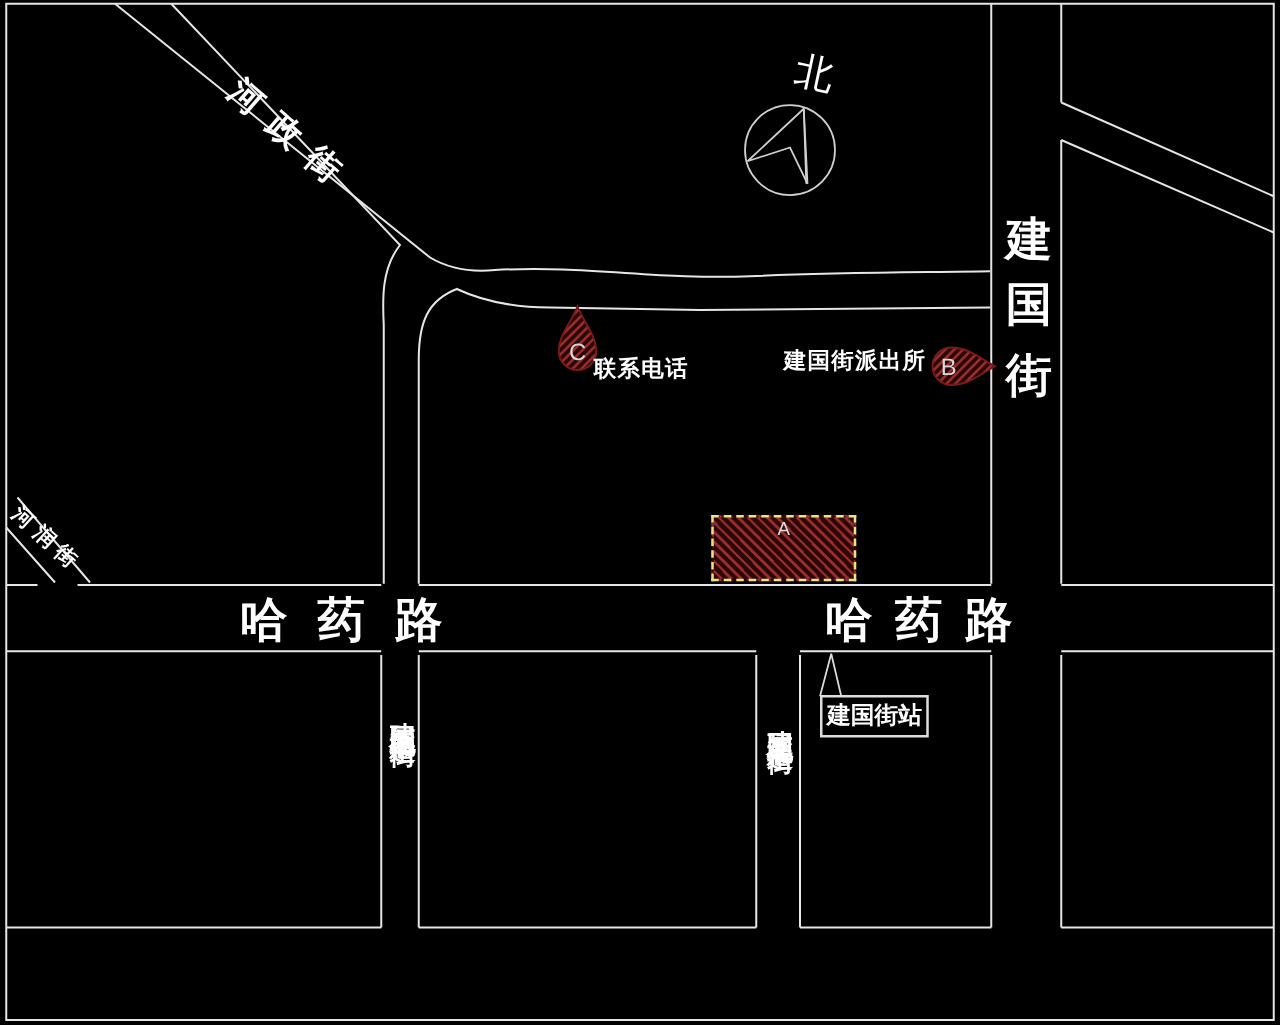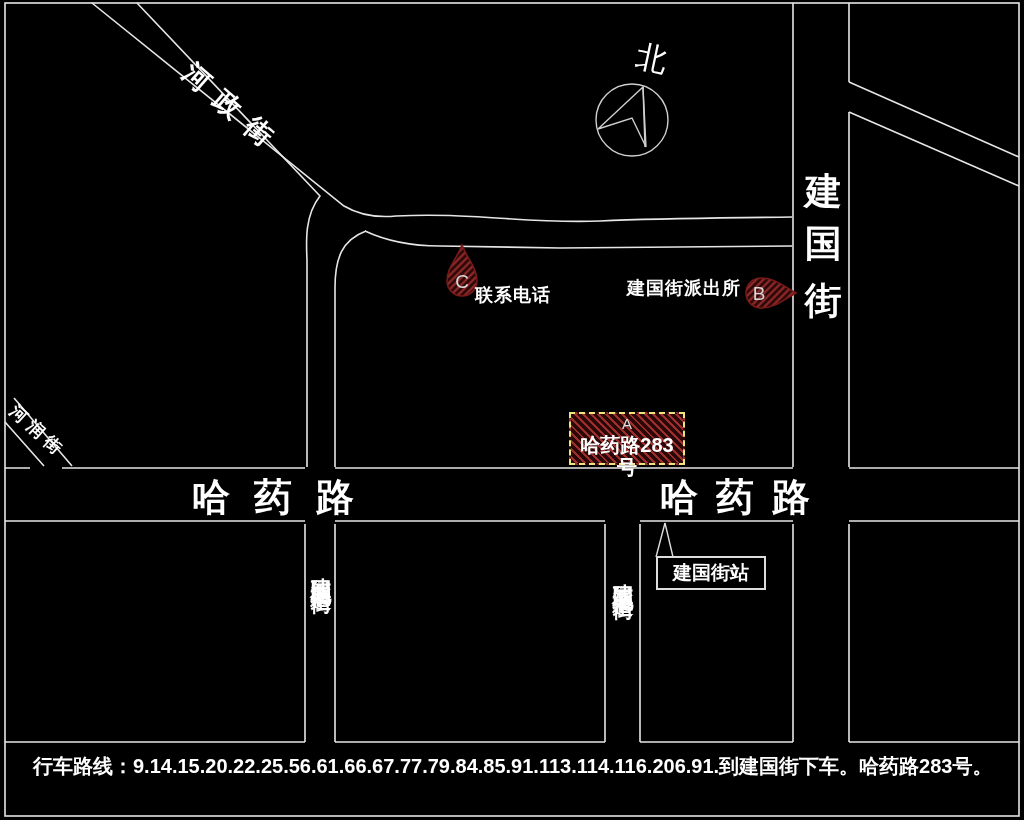--- a/index.html
+++ b/index.html
@@ -15,21 +15,21 @@
   .store-title{font-size:34px;letter-spacing:3px;}
   .store-box{
     position:absolute;left:569px;top:412px;width:116px;height:53px;box-sizing:border-box;
     border:2px dashed #ece47f;
     background:repeating-linear-gradient(45deg,#2c0707 0px,#2c0707 3.5px,#9c2e2e 3.5px,#9c2e2e 5.5px);
     text-align:center;
   }
   .store-box .mk{display:block;font-size:15px;font-weight:400;color:#ddd;line-height:16px;margin-top:2px;}
   .store-box .addr{display:block;font-size:20px;font-weight:700;color:#fff;line-height:22px;margin-top:2px;}
   .busstop-box{
-    position:absolute;left:656px;top:556px;width:110px;height:34px;box-sizing:border-box;
+    position:absolute;left:656px;top:556px;width:87px;height:34px;box-sizing:border-box;
     border:2px solid #ddd;background:#000;text-align:center;
   }
   .busstop-box span{font-size:19px;font-weight:700;line-height:30px;}
   .footer-line{position:absolute;font-size:20px;font-weight:700;color:#fff;white-space:nowrap;}
   .compass-north{position:absolute;left:636px;top:38px;font-size:31px;font-weight:400;transform:rotate(12deg);}
 </style>
 </head>
 <body>
 
 <div class="stage">
@@ -103,22 +103,20 @@
 
   <div class="lbl vert" style="left:612px;top:567px;font-size:21px;letter-spacing:3px;">建国北二道街</div>
 
   <div class="lbl" style="left:475px;top:286px;font-size:18px;letter-spacing:1px;">联系电话</div>
 
   <div class="lbl" style="left:627px;top:279px;font-size:18px;letter-spacing:1px;">建国街派出所</div>
 
 
   <div class="store-box">
     <span class="mk">A</span>
-    <span class="addr">哈药路283号</span>
   </div>
 
   <div class="busstop-box">
     <span>建国街站</span>
   </div>
 
-  <div class="footer-line" style="left:33px;top:753px;">行车路线：9.14.15.20.22.25.56.61.66.67.77.79.84.85.91.113.114.116.206.91.到建国街下车。哈药路283号。</div>
 
 </div>
 
 </body></html>

